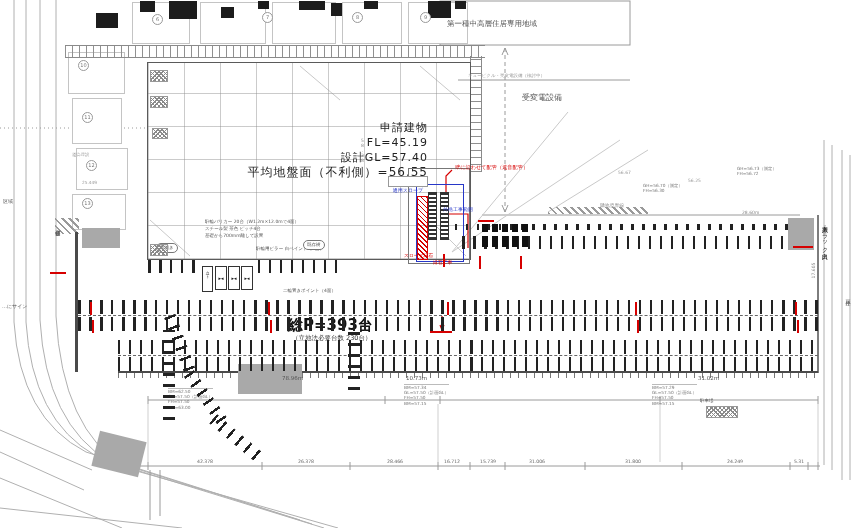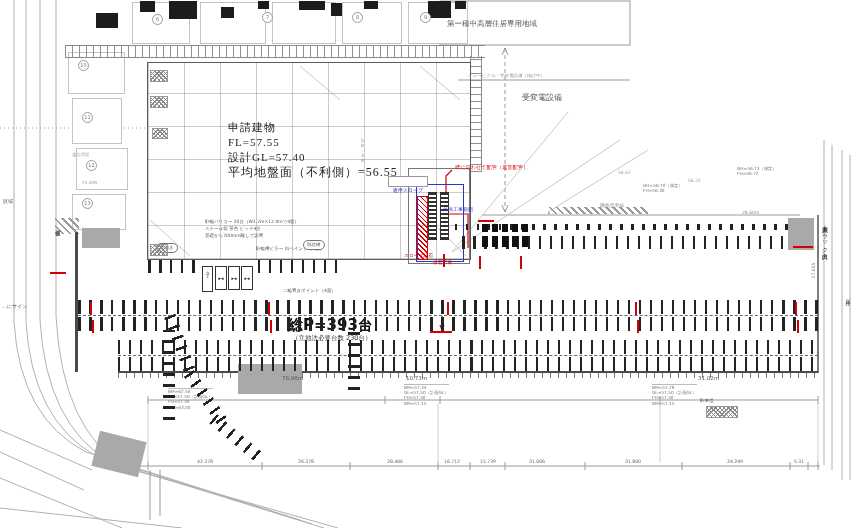--- a/index.html
+++ b/index.html
@@ -24,21 +24,21 @@
   .redline{position:absolute;height:2px;background:#d60000;}
   .redhatch{position:absolute;border:1px solid #d60000;background:repeating-linear-gradient(45deg,#d60000 0 1px,transparent 1px 3.5px);}
   .bluebox{position:absolute;border:1px solid #2737c8;}
   .graysolid{position:absolute;background:#a9a9a9;}
   .grayhatch{position:absolute;background:repeating-linear-gradient(45deg,#9a9a9a 0 2px,transparent 2px 5px);}
   .cart{position:absolute;width:10px;height:22px;border:1px solid #333;font-size:5px;line-height:22px;text-align:center;color:#111;background:#fff;}
   .oval{position:absolute;border:1px solid #777;border-radius:6px;font-size:4.5px;line-height:8px;padding:0 3px;color:#555;background:#fff;}
   .circ{position:absolute;width:9px;height:9px;border:1px solid #999;border-radius:50%;font-size:5px;line-height:9px;text-align:center;color:#777;background:#fff;}
   .bench{position:absolute;font-size:4.3px;line-height:5.2px;color:#777;white-space:nowrap;border-top:1px solid #bbb;}
   .dimlabel{position:absolute;font-size:4.6px;color:#666;transform:translateX(-50%);white-space:nowrap;}
-  .btext{color:#222;text-align:left;line-height:15px;font-size:11px;letter-spacing:1px;font-weight:500;font-family:Liberation Serif, serif;}
+  .btext{color:#222;text-align:right;line-height:15px;font-size:11px;letter-spacing:1px;font-weight:500;}
 </style>
 </head>
 <body>
 
 <div class="canvas">
 
   <svg width="855" height="528">
     <g stroke="#b0b0b0" stroke-width="1" fill="none">
       <path d="M14,0 V322 Q20,418 86,452 L300,520"></path>
       <path d="M26,0 V322 Q32,420 96,456 L312,524"></path>
@@ -80,21 +80,21 @@
   <div class="house" style="left:76px;top:148px;width:50px;height:40px;"></div>
   <div class="house" style="left:72px;top:194px;width:52px;height:34px;"></div>
 
   <div class="wallband" style="left:65px;top:45px;width:420px;height:11px;"></div>
   <div class="wallband" style="left:470px;top:56px;width:10px;height:116px;background:repeating-linear-gradient(0deg,#909090 0 1px,transparent 1px 7px);border:none;border-left:1px solid #8a8a8a;border-right:1px solid #8a8a8a;"></div>
   <div class="grayhatch" style="left:548px;top:207px;width:100px;height:7px;"></div>
 
   <div class="bldg" style="left:147px;top:62px;width:322px;height:196px;"></div>
   <div class="abs btext" style="left:228px;top:120px;width:200px;">
     <div>申請建物</div>
-    <div>FL=57.55</div>
+    <div>FL=45.19</div>
     <div>設計GL=57.40</div>
     <div style="font-size:12px;">平均地盤面（不利側）=56.55</div>
   </div>
   <div class="lbl vtext" style="left:360px;top:138px;font-size:4.5px;color:#888;">58.38</div>
 
   <div class="lbl" style="left:447px;top:19px;font-size:7.5px;">第一種中高層住居専用地域</div>
   <div class="lbl" style="left:522px;top:92px;font-size:8px;">受変電設備</div>
   <div class="lbl" style="left:468px;top:73px;font-size:4.5px;color:#999;">キュービクル・受変電設備（検討中）</div>
   <div class="lbl" style="left:600px;top:202px;font-size:4.8px;color:#888;">隣地境界線</div>
   <div class="lbl" style="left:742px;top:210px;font-size:4.5px;color:#888;">28.60m</div>

